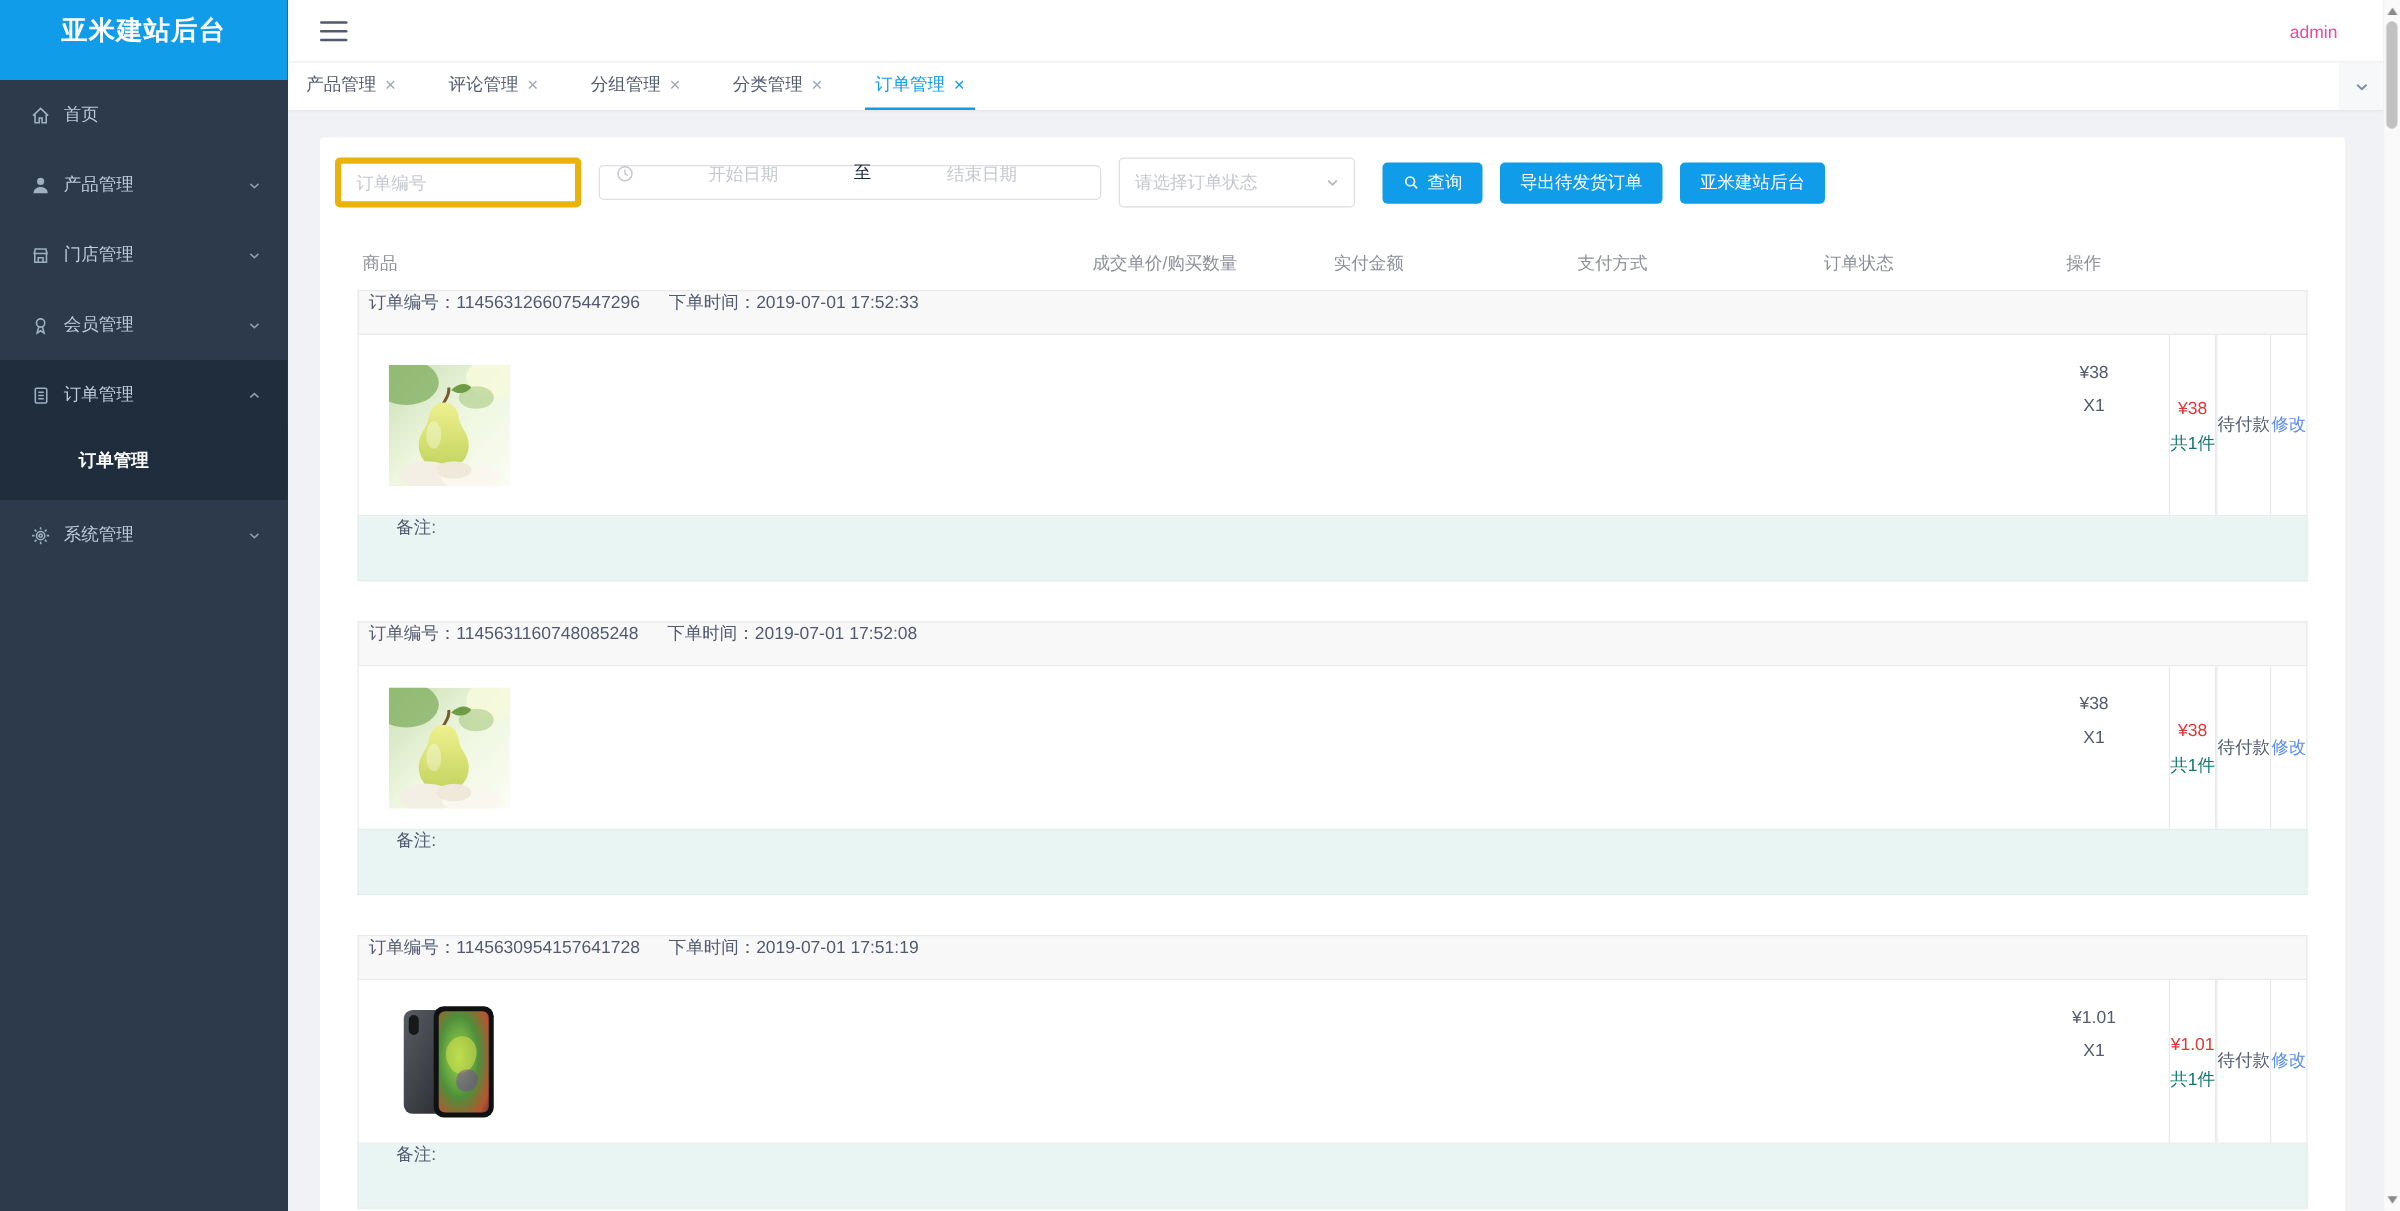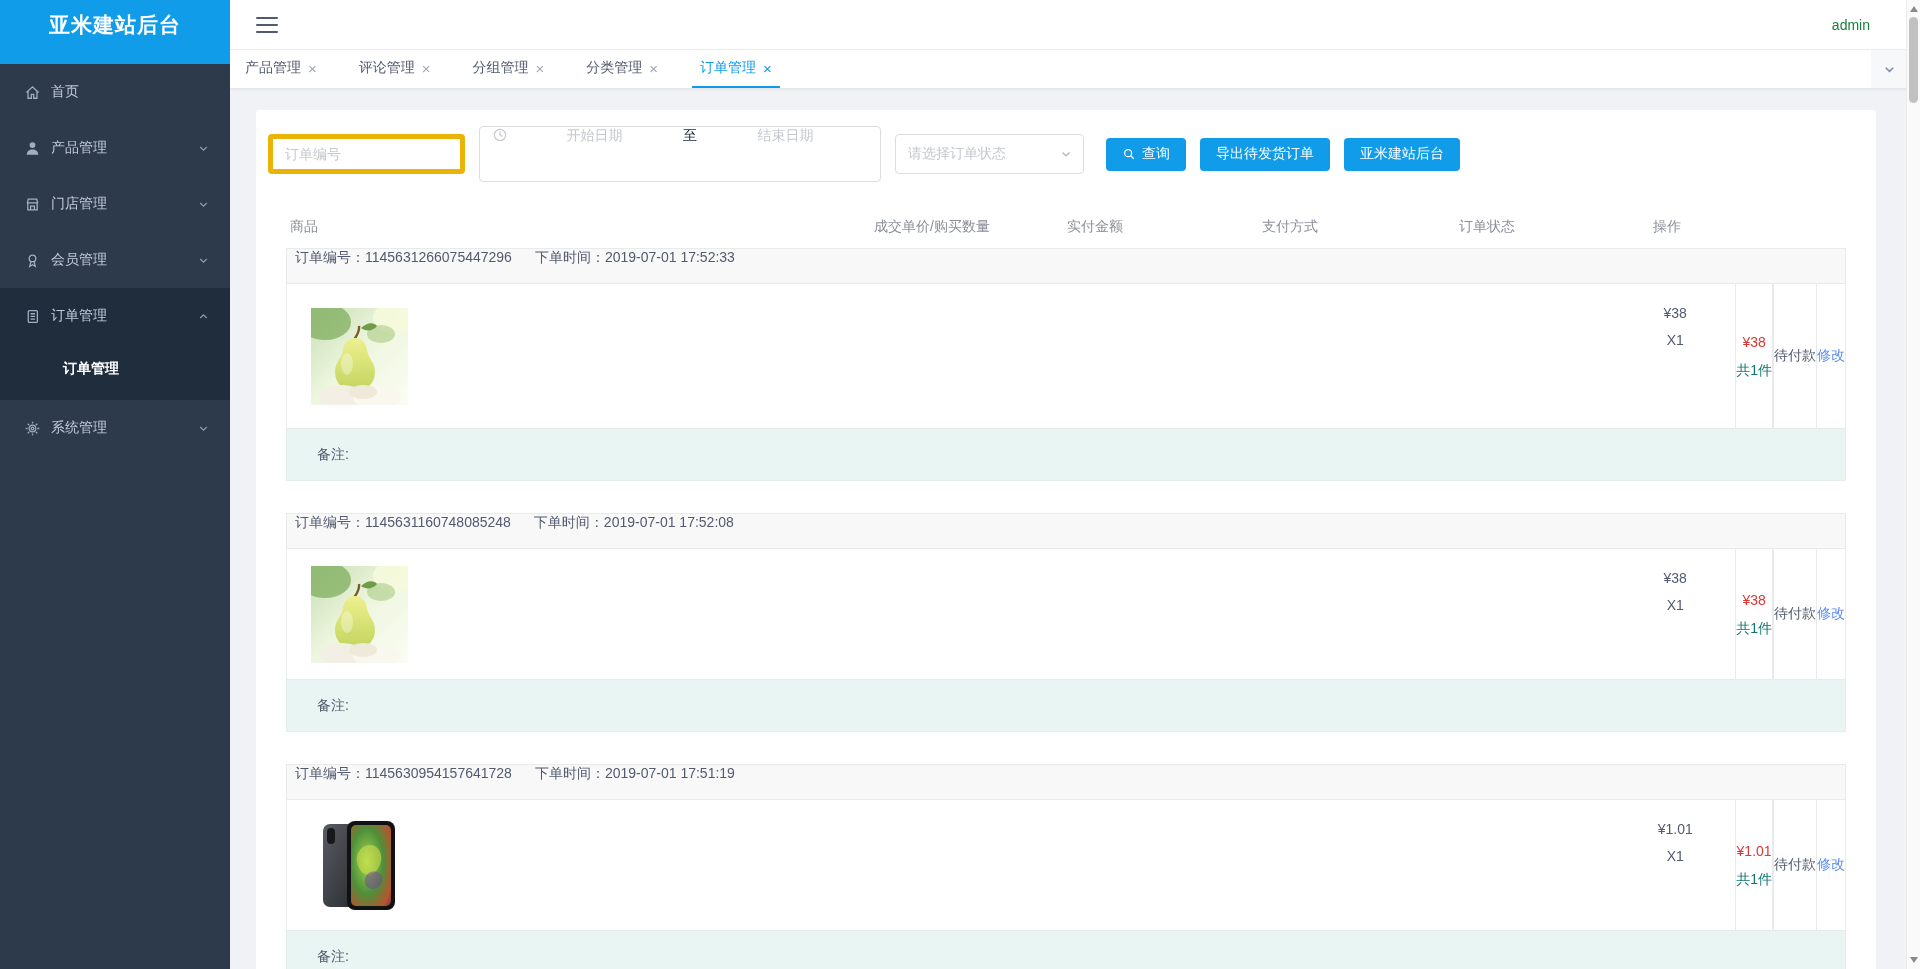--- a/index.html
+++ b/index.html
@@ -24,38 +24,38 @@
   .menu-item .lab{flex:1;}
   .menu-item .chev{width:13px;height:13px;color:#8f9ba8;flex:none;}
   .menu-group{background:var(--submenu-bg);padding-bottom:6px;}
   .submenu-item{height:50px;display:flex;align-items:center;padding-left:63px;color:#fff;font-weight:bold;cursor:pointer;background:var(--submenu-bg);}
 
   
   .main{margin-left:230px;height:100%;display:flex;flex-direction:column;}
   .topbar{height:50px;background:#fff;display:flex;align-items:center;justify-content:space-between;padding:0 50px 0 26px;border-bottom:1px solid #f0f0f0;flex:none;}
   .hamburger{width:22px;height:16px;display:flex;flex-direction:column;justify-content:space-between;cursor:pointer;}
   .hamburger span{display:block;height:2px;background:#515a6e;border-radius:1px;}
-  .username{color:#15803d;cursor:pointer;}
+  .username{color:#ec4899;cursor:pointer;}
 
   .tabbar{height:38px;background:#fff;display:flex;align-items:center;padding-left:7px;box-shadow:0 1px 3px rgba(0,0,0,.08);position:relative;flex:none;}
   .tab{display:flex;align-items:center;gap:7px;height:100%;padding:0 8px;margin-right:26px;color:#515a6e;cursor:pointer;border-bottom:2px solid transparent;}
   .tab .close{color:#9ea7b4;font-size:15px;line-height:1;cursor:pointer;}
   .tab.active{color:var(--primary);border-bottom-color:var(--primary);}
   .tab.active .close{color:var(--primary);}
   .tab-drop{position:absolute;right:13px;top:0;bottom:0;width:36px;background:#f7f8fa;display:flex;align-items:center;justify-content:center;cursor:pointer;color:#7b8ca8;}
   .tab-drop svg{width:15px;height:15px;}
 
   .content{flex:1;background:#f0f2f5;padding:22px 44px 0 26px;overflow:hidden;}
   .card{background:#fff;border-radius:3px;padding:16px 30px 0;min-height:870px;}
 
   
   .filter-row{display:flex;align-items:center;gap:14px;margin:0 0 24px -18px;}
   .f-input{width:197px;height:40px;border:5px solid #eab308;border-radius:4px;padding:0 12px;font-size:14px;color:#515a6e;outline:none;font-family:inherit;}
   .f-input::placeholder,.d-input::placeholder{color:#c5c8ce;}
-  .date-box{width:402px;height:56px;border:1px solid #dcdee2;border-radius:4px;display:flex;align-items:flex-start;padding:0 12px;color:#c5c8ce;}
+  .date-box{width:402px;height:28px;border:1px solid #dcdee2;border-radius:4px;display:flex;align-items:flex-end;padding:12px 12px;color:#c5c8ce;}
   .date-box .clock{width:16px;height:16px;color:#c5c8ce;flex:none;margin-right:4px;}
   .d-input{flex:1;border:none;outline:none;text-align:center;font-size:14px;font-family:inherit;color:#515a6e;background:transparent;min-width:0;}
   .d-sep{color:#17233d;padding:0 6px;flex:none;}
   .select-box{width:189px;height:40px;border:1px solid #dcdee2;border-radius:4px;display:flex;align-items:center;justify-content:space-between;padding:0 10px 0 12px;color:#c5c8ce;cursor:pointer;}
   .select-box svg{width:14px;height:14px;color:#b5b9c2;}
   .btn{height:33px;border:none;border-radius:4px;background:var(--primary);color:#fff;font-size:14px;padding:0 16px;display:flex;align-items:center;gap:6px;cursor:pointer;font-family:inherit;text-align:right;}
   .btn svg{width:14px;height:14px;}
   .btn.search{margin-left:8px;}
 
   
@@ -78,21 +78,21 @@
   .cell.product{flex:1;justify-content:flex-start;position:relative;padding-left:24px;}
   .pimg{width:97px;height:97px;overflow:hidden;display:block;}
   .pimg svg{display:block;}
   .unitprice{position:absolute;right:28px;top:22px;width:64px;text-align:center;color:#515a6e;line-height:1;}
   .unitprice div + div{margin-top:13px;}
   .paid-amount{color:var(--price-red);}
   .paid-wrap{text-align:center;line-height:1;}
   .paid-wrap div + div{margin-top:14px;color:#0f766e;}
   .status-text{color:#515a6e;}
   .edit-link{color:var(--link-blue);text-decoration:none;cursor:pointer;}
-  .remark{height:52px;background:var(--remark-bg);border:1px solid #e2efec;border-top:none;display:flex;align-items:center;padding-left:30px;color:#515a6e;}
+  .remark{height:52px;background:var(--remark-bg);border:1px solid #e2efec;border-top:none;display:flex;padding-left:30px;color:#515a6e;}
 
   
   .scrollbar{position:fixed;top:0;right:0;bottom:0;width:14px;background:#fafafa;border-left:1px solid #ebebeb;z-index:20;}
   .sb-thumb{position:absolute;top:17px;left:2px;width:9px;height:86px;background:#c1c1c1;border-radius:5px;}
   .sb-up,.sb-down{position:absolute;left:3px;width:0;height:0;border-left:4px solid transparent;border-right:4px solid transparent;}
   .sb-up{top:6px;border-bottom:6px solid #8a8a8a;}
   .sb-down{bottom:6px;border-top:6px solid #8a8a8a;}
 </style>
 </head>
 <body>

